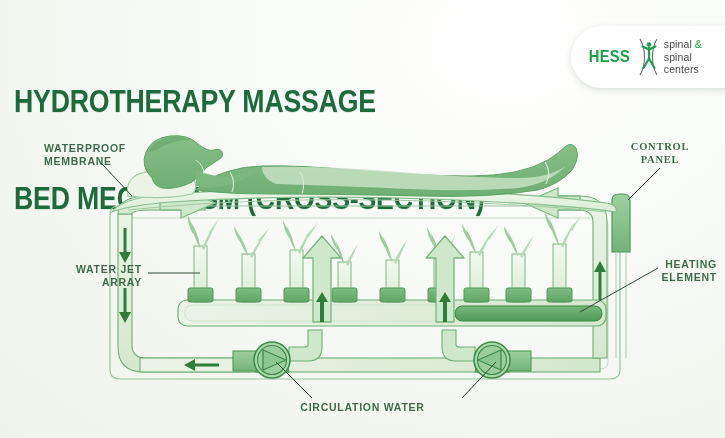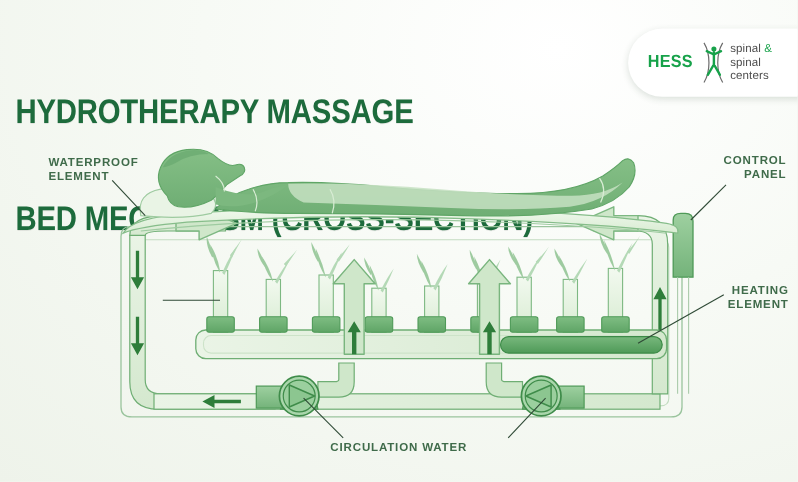--- a/index.html
+++ b/index.html
@@ -59,21 +59,21 @@
     font-weight:bold;
     letter-spacing:.75px;
     line-height:1.26;
     white-space:pre-line;
   }
   .lbl.r{text-align:right;}
   .lbl.l{text-align:left;}
   .lbl.c{text-align:center;}
   #lbl-membrane{left:44px;top:142px;text-align:left;}
   #lbl-jets{left:24px;top:263px;width:118px;text-align:right;}
-  #lbl-control{right:10px;top:140px;width:110px;text-align:right;}
+  #lbl-control{right:10px;top:140px;width:110px;text-align:center;font-family:Liberation Serif, serif;}
   #lbl-heating{right:8px;top:258px;width:104px;text-align:right;}
   #lbl-pumps{left:0;right:0;top:401px;text-align:center;}
   
   #diagram{position:absolute;left:0;top:0;width:725px;height:438px;}
 </style>
 </head>
 <body>
 
 <div id="stage">
 
@@ -323,20 +323,22 @@
       <line x1="102" y1="164" x2="132" y2="196"></line>
       <line x1="148" y1="273" x2="200" y2="273"></line>
       <line x1="660" y1="168" x2="628" y2="200"></line>
       <line x1="658" y1="268" x2="580" y2="312"></line>
       <line x1="312" y1="398" x2="276" y2="362"></line>
       <line x1="462" y1="398" x2="496" y2="362"></line>
     </g>
   </svg>
 
   <div class="lbl l" id="lbl-membrane">WATERPROOF
-ELEMENT</div>
+MEMBRANE</div>
+  <div class="lbl r" id="lbl-jets">WATER JET
+ARRAY</div>
   <div class="lbl r" id="lbl-control">CONTROL
 PANEL</div>
   <div class="lbl l" id="lbl-heating">HEATING
 ELEMENT</div>
   <div class="lbl c" id="lbl-pumps">CIRCULATION WATER</div>
 
 </div>
 
 </body></html>

